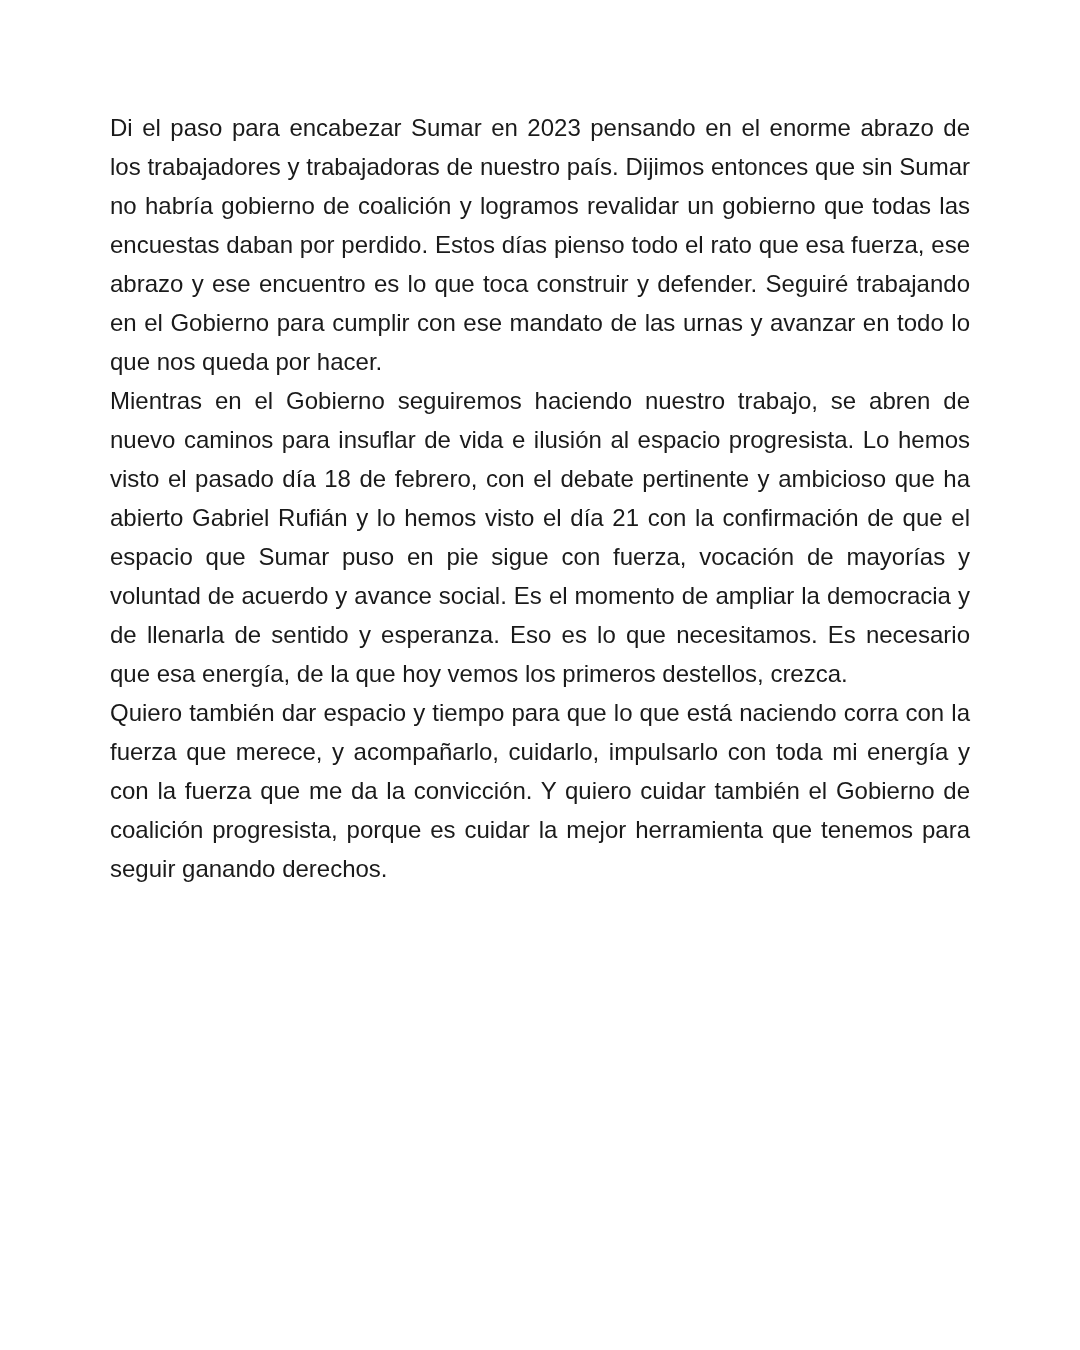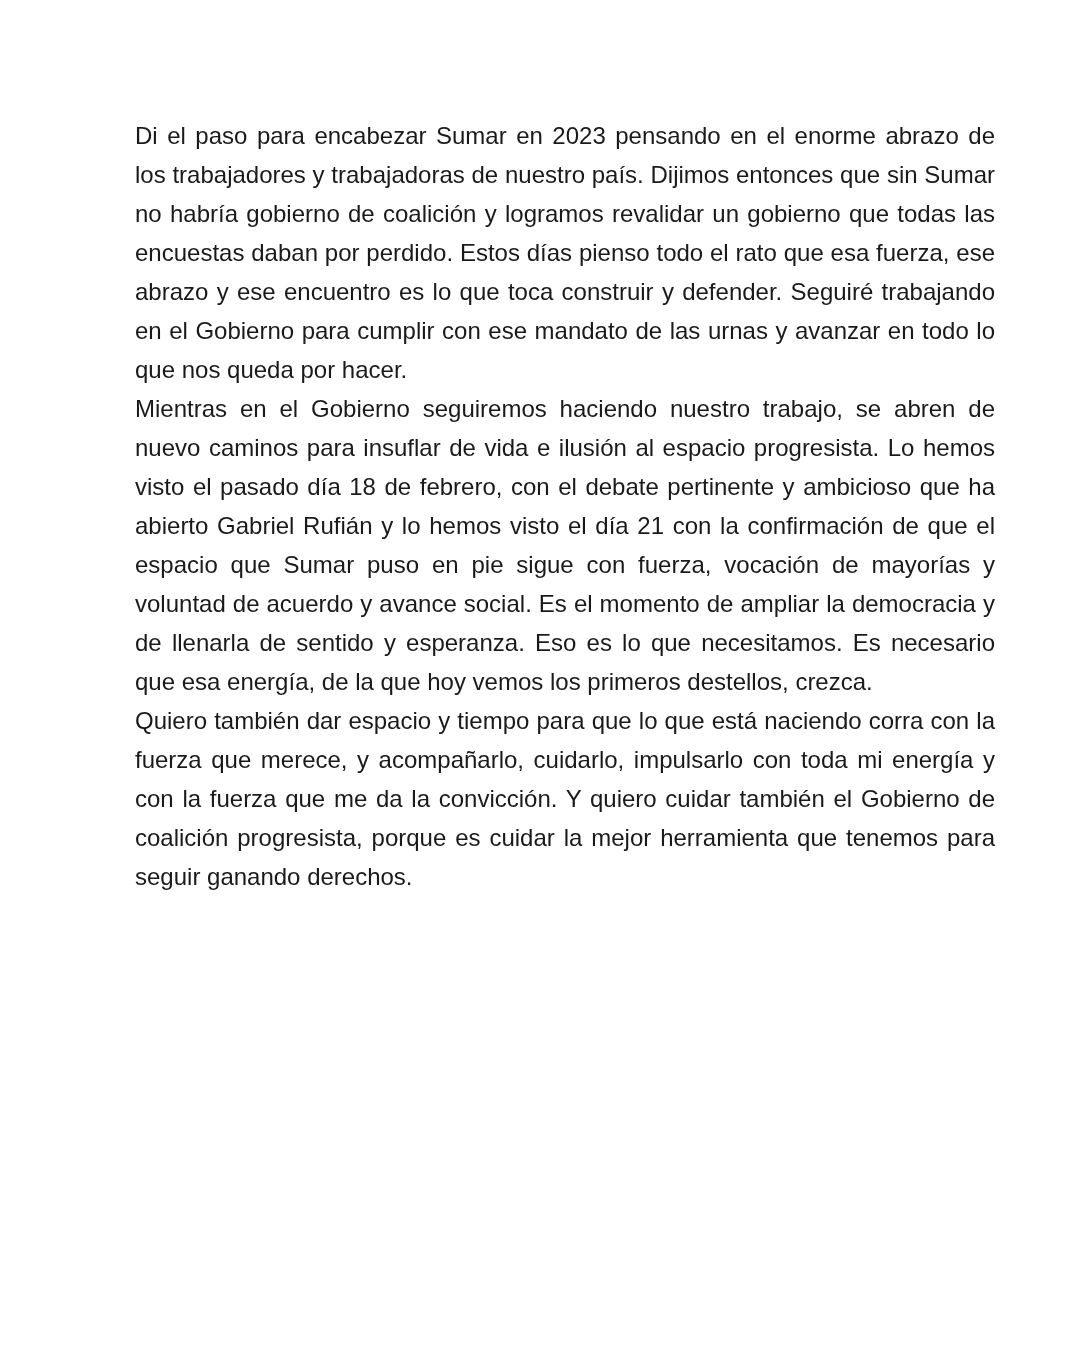--- a/index.html
+++ b/index.html
@@ -9,28 +9,27 @@
   }
   .page {
     position: relative;
     width: 1080px;
     height: 1350px;
     background: #ffffff;
     overflow: hidden;
   }
   .text-block {
     position: absolute;
-    top: 116px;
+    top: 108px;
     left: 110px;
     width: 860px;
     font-family: "Liberation Sans", "DejaVu Sans", sans-serif;
     font-size: 24px;
     line-height: 39px;
     color: #1a1a1a;
-    margin-left: 25px;
   }
   .text-block p {
     margin: 0;
     padding: 0;
     text-align: justify;
     text-justify: inter-word;
   }
 </style>
 </head>
 <body>

